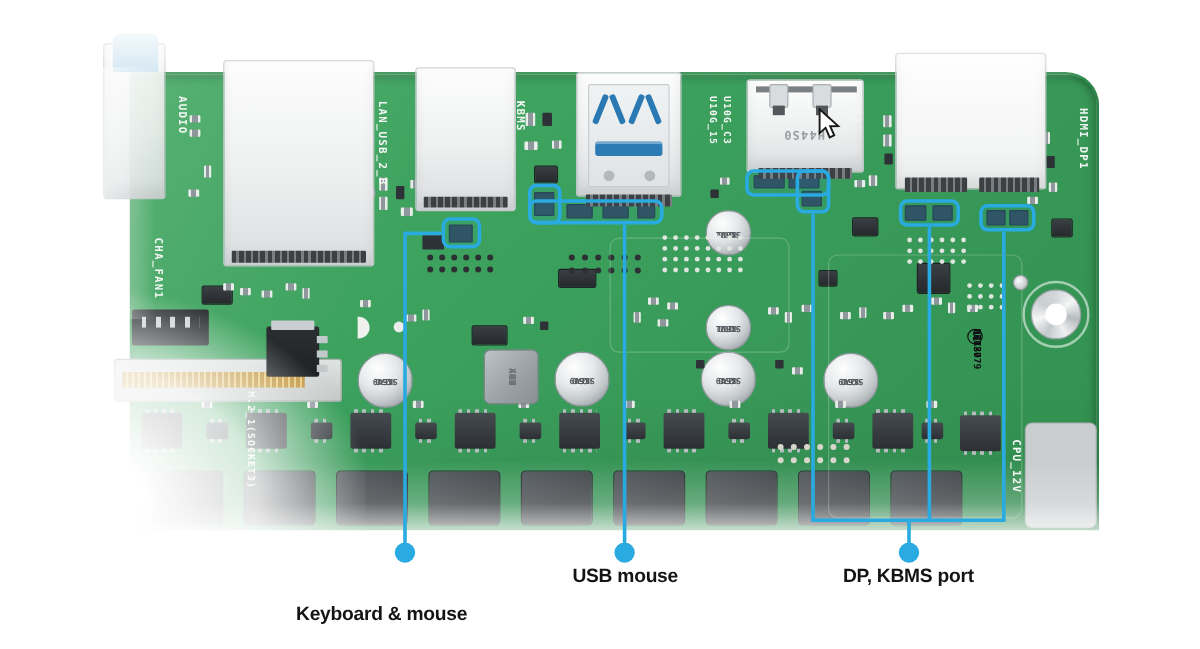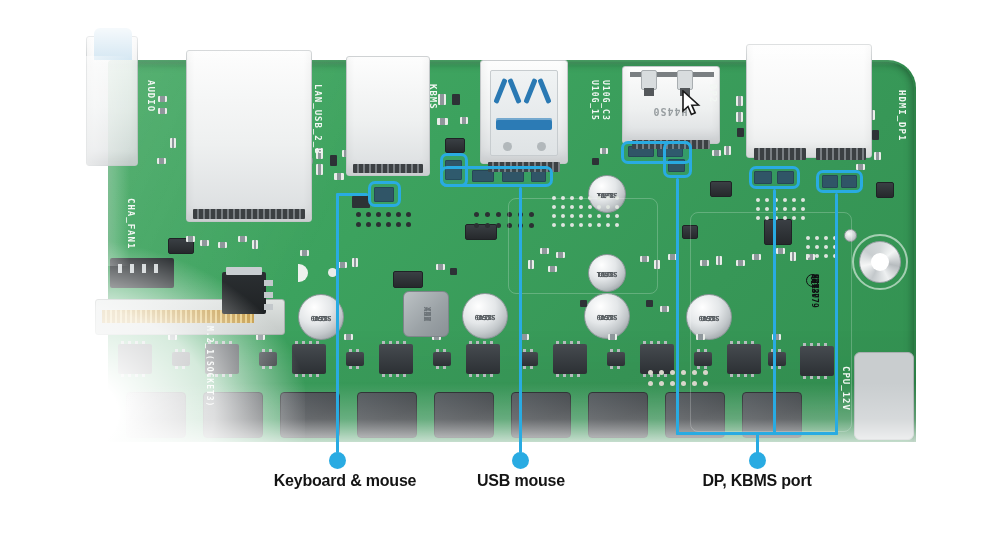--- a/index.html
+++ b/index.html
@@ -485,21 +485,21 @@
   <div class="co-line" style="left:676px;top:178px;width:3px;height:257px;"></div>
   <div class="co-line" style="left:773px;top:189px;width:3px;height:246px;"></div>
   <div class="co-line" style="left:835px;top:193px;width:3px;height:242px;"></div>
   <div class="co-line" style="left:676px;top:432px;width:162px;height:3px;"></div>
   <div class="co-line" style="left:756px;top:432px;width:3px;height:22px;"></div>
 
   <div class="co-dot" style="left:329px;top:452px;"></div>
   <div class="co-dot" style="left:512px;top:452px;"></div>
   <div class="co-dot" style="left:749px;top:452px;"></div>
 
-  <div class="co-label" style="left:345px;">Keyboard &amp; mouse</div>
+  <div class="co-label" style="left:318px;margin-top:32px;">Keyboard &amp; mouse</div>
   <div class="co-label" style="left:521px;">USB mouse</div>
   <div class="co-label" style="left:757px;">DP, KBMS port</div>
 
   <svg class="cursor" style="left:681px;top:90px;" viewBox="0 0 22 28">
     <path d="M2,1 L2,21 L7,16.5 L10.4,24.5 L14.2,22.8 L10.8,15.2 L17.5,15 Z" fill="#ffffff" stroke="#1a1a1a" stroke-width="1.6"></path>
   </svg>
 
 </div>
 
 </body></html>

